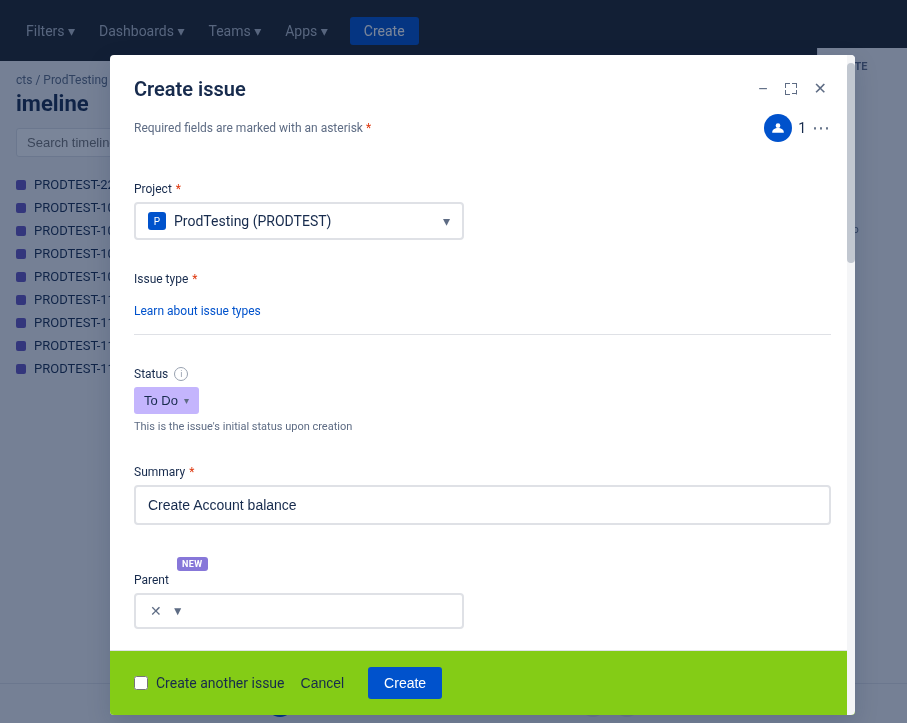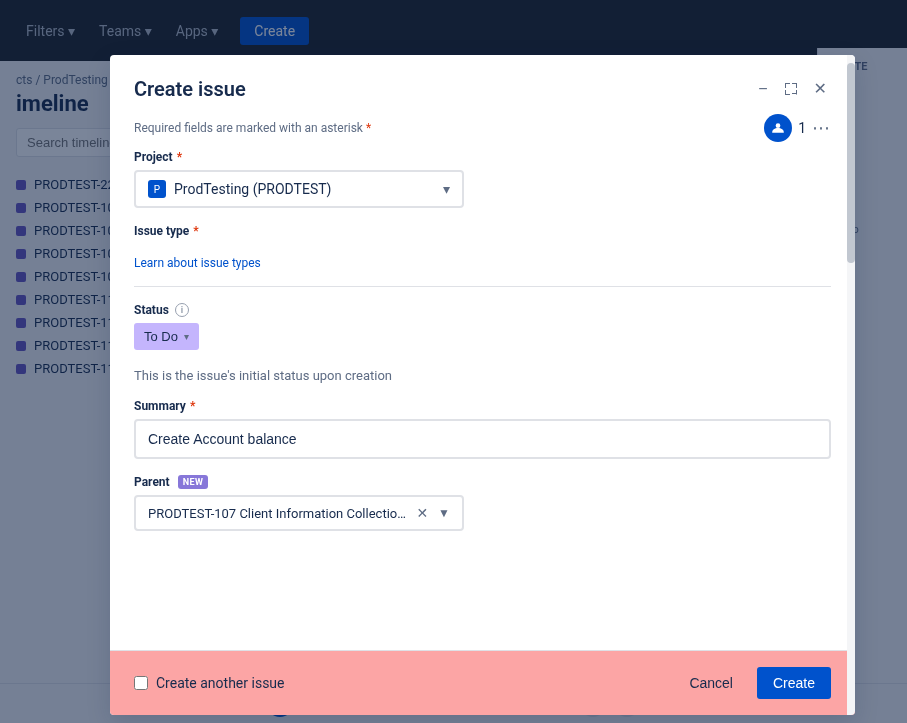--- a/index.html
+++ b/index.html
@@ -259,26 +259,27 @@
       background: #c1c7d0;
       border-radius: 4px;
     }
 
     .form-group {
       margin-bottom: 16px;
     }
 
     .form-label {
       font-size: 12px;
-      font-weight: 700;
+      font-weight: 400;
       color: #172b4d;
       margin-bottom: 6px;
       display: flex;
       align-items: center;
       gap: 4px;
+      margin-top: 32px;
     }
 
     .form-label .required-asterisk {
       color: #de350b;
     }
 
     .select-display {
       width: 330px;
       padding: 8px 36px 8px 12px;
       border: 2px solid #dfe1e6;
@@ -353,23 +354,23 @@
       font-weight: 500;
     }
 
     .status-btn::after {
       content: '▾';
       font-size: 10px;
       color: #5e6c84;
     }
 
     .status-note {
-      font-size: 13px;
-      color: #5e6c84;
-      margin-top: 18px;
+      font-size: 11px;
+      color: #5e6c84;
+      margin-top: 6px;
     }
 
     .info-icon {
       width: 14px;
       height: 14px;
       border: 1px solid #97a0af;
       border-radius: 50%;
       display: inline-flex;
       align-items: center;
       justify-content: center;
@@ -440,23 +441,22 @@
       color: #5e6c84;
       font-size: 12px;
     }
 
     
     .modal-footer {
       padding: 16px 24px;
       border-top: 1px solid #dfe1e6;
       display: flex;
       align-items: center;
-      justify-content: space-between;
       flex-shrink: 0;
-      background: #fca5a5;
+      background: #84cc16;
     }
 
     .checkbox-label {
       display: flex;
       align-items: center;
       gap: 8px;
       font-size: 14px;
       color: #172b4d;
       cursor: pointer;
     }
@@ -514,20 +514,23 @@
     }
   </style>
 </head>
 <body>
 
 <div class="app-bg">
 
   <div class="app-nav">
     <div class="nav-item">
       <span>Filters ▾</span>
+    </div>
+    <div class="nav-item">
+      <span>Dashboards ▾</span>
     </div>
     <div class="nav-item">
       <span>Teams ▾</span>
     </div>
     <div class="nav-item">
       <span>Apps ▾</span>
     </div>
     <div class="nav-create">
       <span>Create</span>
     </div>
@@ -689,21 +692,20 @@
       </div>
       <input type="text" class="summary-input" value="Create Account balance" style="">
     </div>
 
     <div class="form-group">
       <div class="parent-label-row">
         <span class="form-label" style="margin-bottom:0;text-align:right;">Parent</span>
         <span class="new-badge">NEW</span>
       </div>
       <div class="parent-select">
-        <span class="parent-select-text">PRODTEST-107 Client Information Collectio...</span>
         <button class="clear-btn">✕</button>
         <span class="parent-chevron">▼</span>
       </div>
     </div>
 
   </div>
 
   <div class="modal-footer">
     <label class="checkbox-label">
       <input type="checkbox" style="">

